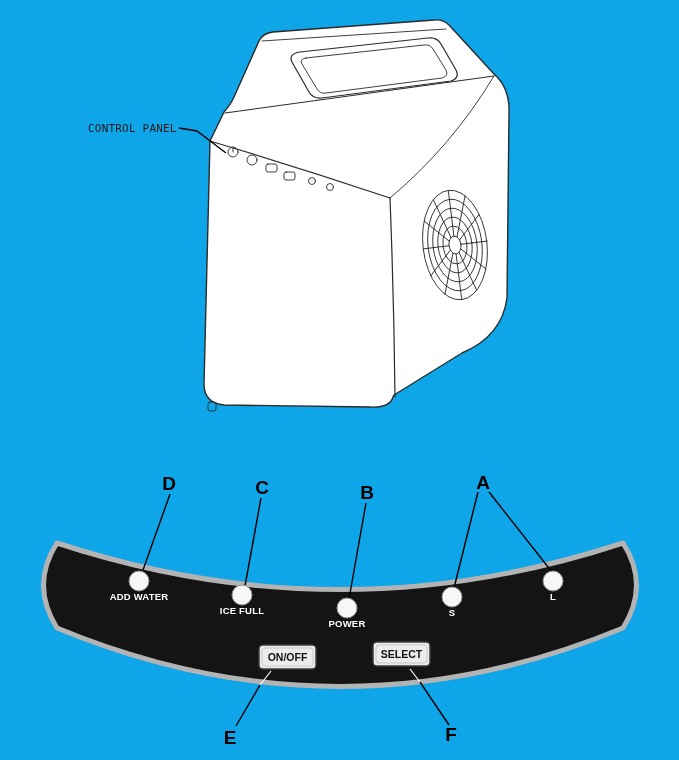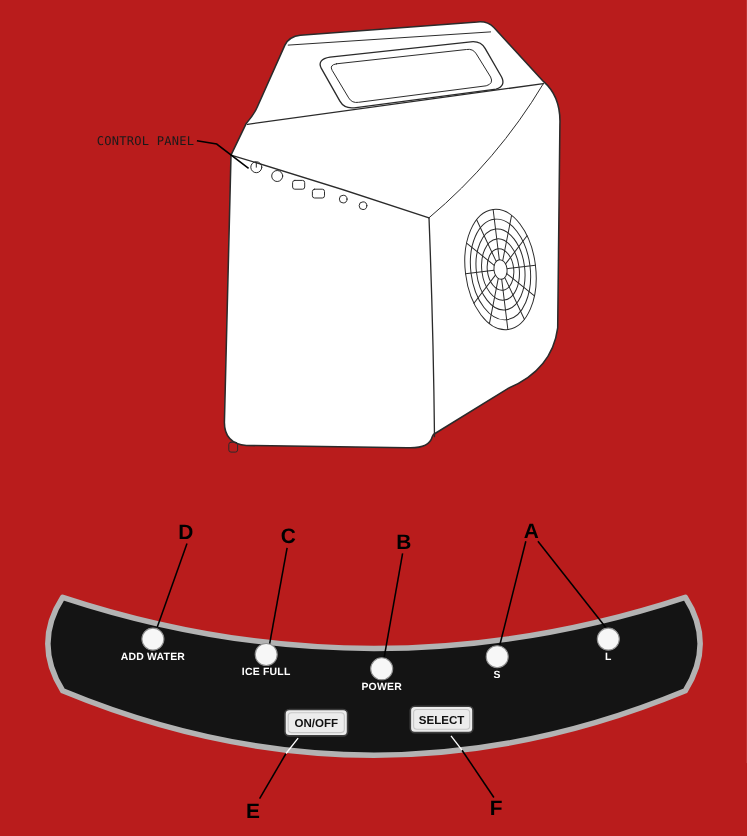--- a/index.html
+++ b/index.html
@@ -1,16 +1,16 @@
 <!DOCTYPE html>
 <html><head>
 <meta charset="utf-8">
 <style>
   html,body{margin:0;padding:0;background:#ffffff;}
-  .page{position:relative;width:679px;height:760px;background:#b91c1c;overflow:hidden;
+  .page{position:relative;width:679px;height:760px;background:#0ea5e9;overflow:hidden;
         font-family:"Liberation Sans",sans-serif;}
   svg{display:block;}
   text{font-family:"Liberation Sans",sans-serif;}
   .cp-label{font-family:"DejaVu Sans Mono",monospace;font-size:11px;fill:#1a1a1a;letter-spacing:.2px;}
   .callout{font-size:19px;font-weight:bold;fill:#000;}
   .light-label{font-size:9.5px;font-weight:bold;fill:#ffffff;letter-spacing:.2px;}
   .btn-label{font-size:10.5px;font-weight:bold;fill:#111111;}
   .outline{fill:#ffffff;stroke:#2b2b2b;stroke-width:1.4;stroke-linejoin:round;stroke-linecap:round;}
   .line{fill:none;stroke:#2b2b2b;stroke-width:1.2;stroke-linejoin:round;stroke-linecap:round;}
   .thin{stroke-width:0.9;}

